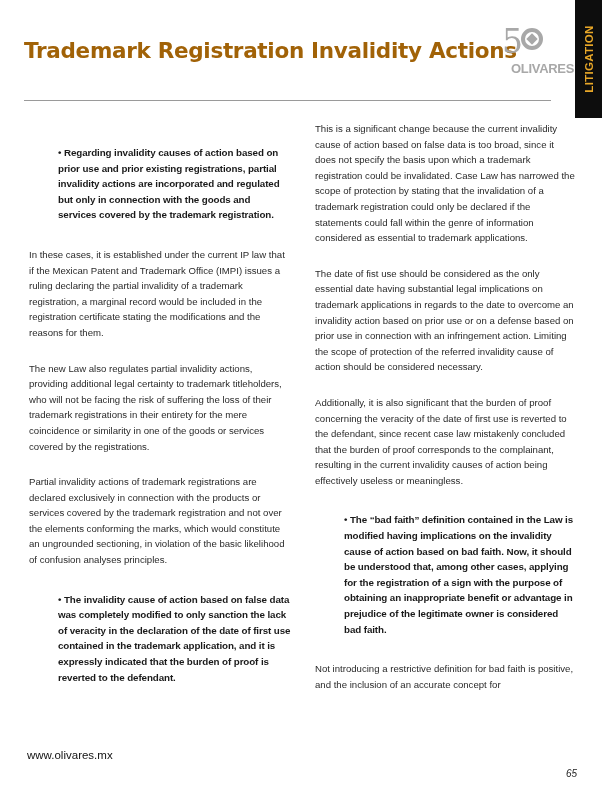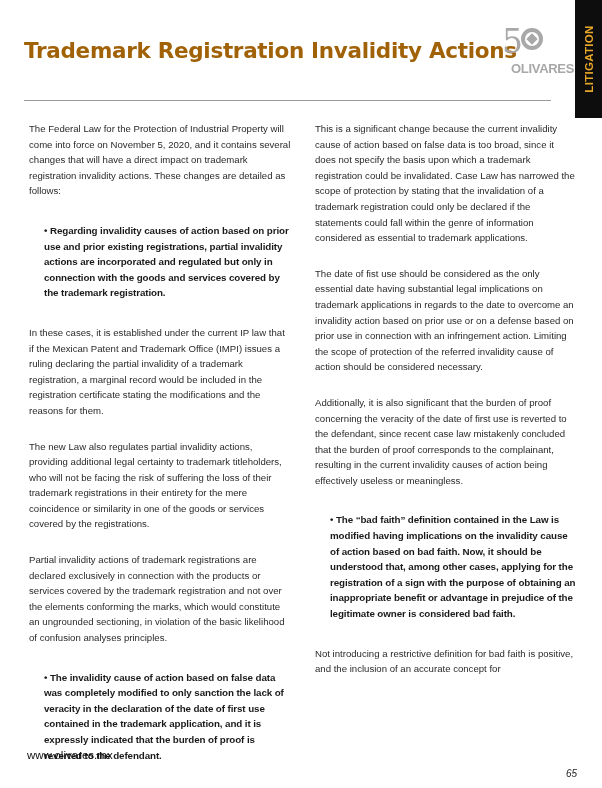--- a/index.html
+++ b/index.html
@@ -26,21 +26,21 @@
                    background: #a8a8a8; transform: rotate(45deg); }
   .logo .brand { position: absolute; left: 17px; top: 37px; width: 62px; text-align: center;
                  font-weight: bold; font-size: 13px; color: #a8a8a8; letter-spacing: -0.3px; }
 
   .rule { position: absolute; left: 24px; top: 100px; width: 527px; height: 1px; background: #9a9a9a; }
 
   .col { position: absolute; top: 121px; font-size: 9.6px; line-height: 15.6px; }
   .col.left { left: 29px; width: 262px; }
   .col.right { left: 315px; width: 262px; }
   .col p { margin: 0 0 20px 0; }
-  .col p.bullet { font-weight: bold; color: #1a1a1a; margin-left: 15px; margin-top: 24px; margin-bottom: 24px;
+  .col p.bullet { font-weight: bold; color: #1a1a1a; margin-left: 29px; margin-top: 24px; margin-bottom: 24px;
                   font-size: 9.8px; letter-spacing: -0.1px; }
 
   .footer-url { position: absolute; left: 27px; top: 749px; font-weight: normal; font-size: 11.5px; color: #111; }
   .page-number { position: absolute; left: 566px; top: 768px; font-style: italic; font-size: 10px; color: #222; }
 </style>
 </head>
 <body>
 
 <div class="section-tab">
   <span>LITIGATION</span>
@@ -51,21 +51,20 @@
 <div class="logo">
   <span class="fifty">5</span>
   <span class="ring"></span>
   <span class="diamond"></span>
   <span class="brand">OLIVARES</span>
 </div>
 
 <div class="rule"></div>
 
 <div class="col left">
-  <p>The Federal Law for the Protection of Industrial Property will come into force on November 5, 2020, and it contains several changes that will have a direct impact on trademark registration invalidity actions. These changes are detailed as follows:</p>
   <p class="bullet">• Regarding invalidity causes of action based on prior use and prior existing registrations, partial invalidity actions are incorporated and regulated but only in connection with the goods and services covered by the trademark registration.</p>
   <p>In these cases, it is established under the current IP law that if the Mexican Patent and Trademark Office (IMPI) issues a ruling declaring the partial invalidity of a trademark registration, a marginal record would be included in the registration certificate stating the modifications and the reasons for them.</p>
   <p>The new Law also regulates partial invalidity actions, providing additional legal certainty to trademark titleholders, who will not be facing the risk of suffering the loss of their trademark registrations in their entirety for the mere coincidence or similarity in one of the goods or services covered by the registrations.</p>
   <p>Partial invalidity actions of trademark registrations are declared exclusively in connection with the products or services covered by the trademark registration and not over the elements conforming the marks, which would constitute an ungrounded sectioning, in violation of the basic likelihood of confusion analyses principles.</p>
   <p class="bullet">• The invalidity cause of action based on false data was completely modified to only sanction the lack of veracity in the declaration of the date of first use contained in the trademark application, and it is expressly indicated that the burden of proof is reverted to the defendant.</p>
 </div>
 
 <div class="col right">
   <p>This is a significant change because the current invalidity cause of action based on false data is too broad, since it does not specify the basis upon which a trademark registration could be invalidated. Case Law has narrowed the scope of protection by stating that the invalidation of a trademark registration could only be declared if the statements could fall within the genre of information considered as essential to trademark applications.</p>
   <p>The date of fist use should be considered as the only essential date having substantial legal implications on trademark applications in regards to the date to overcome an invalidity action based on prior use or on a defense based on prior use in connection with an infringement action. Limiting the scope of protection of the referred invalidity cause of action should be considered necessary.</p>

